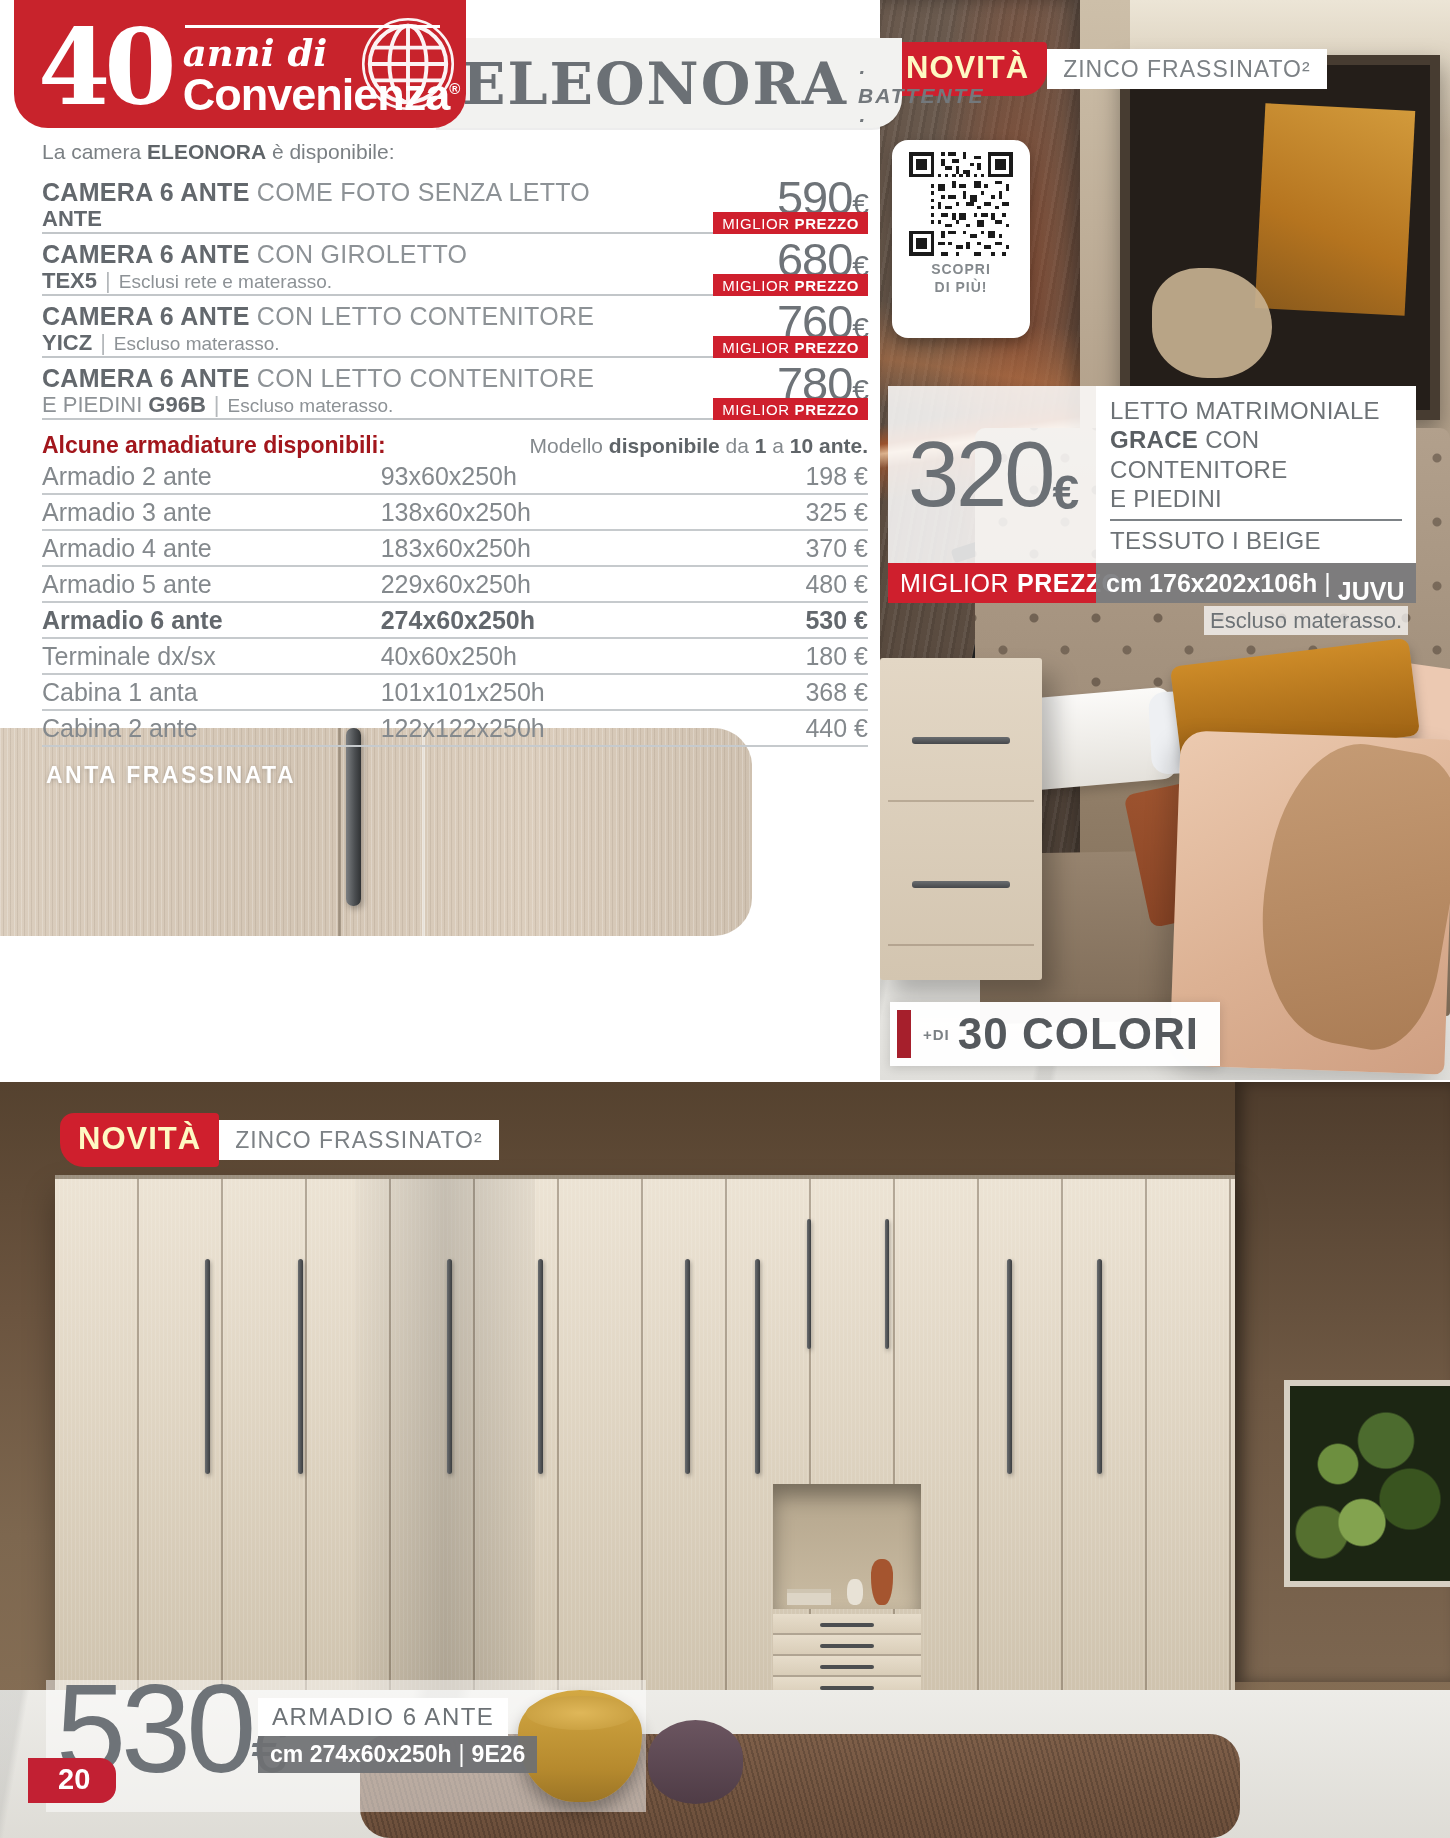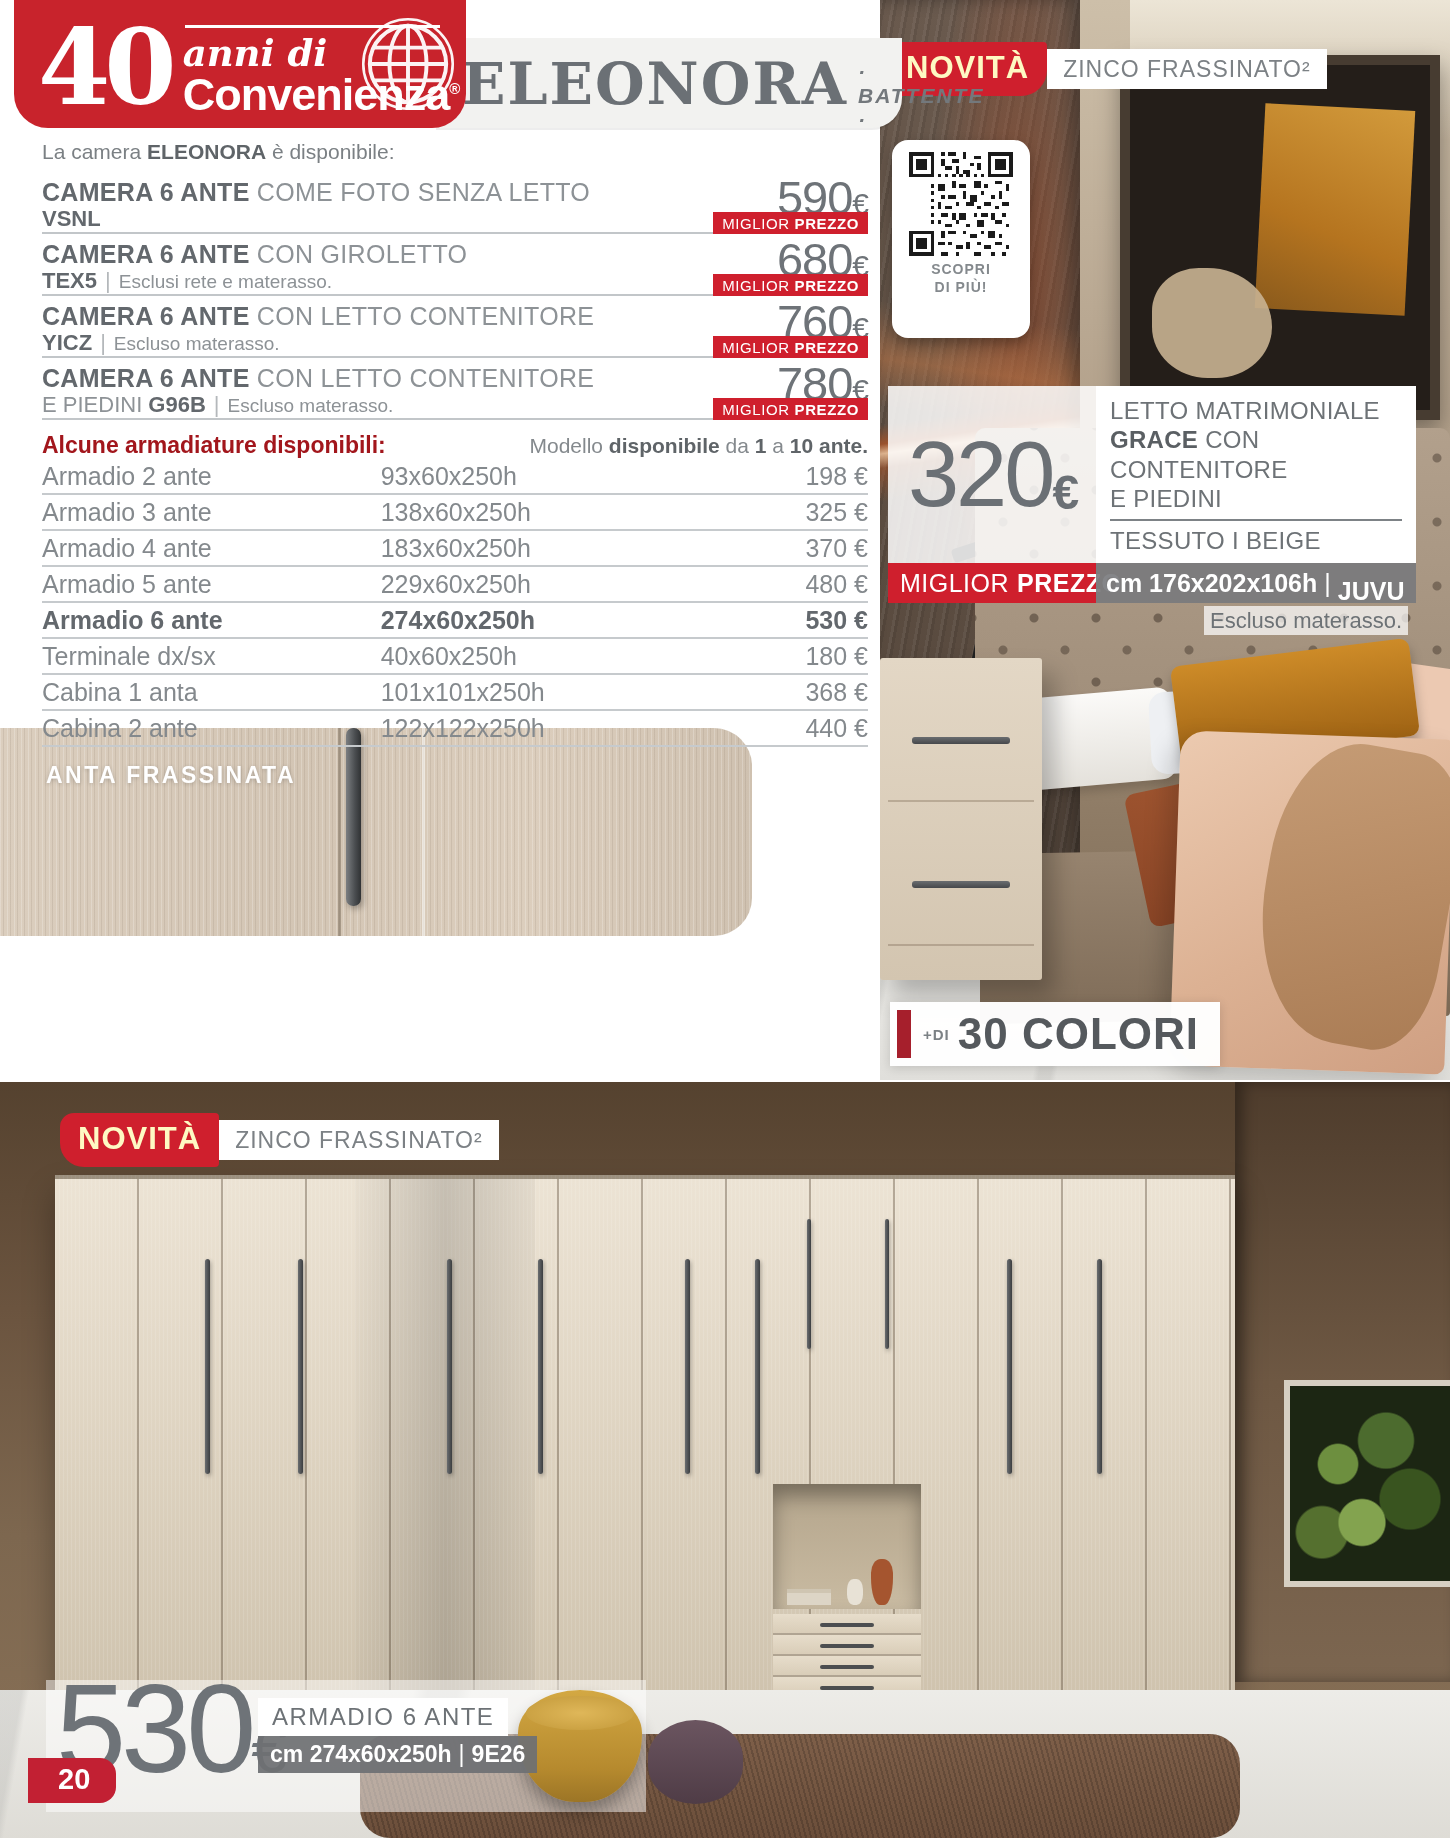--- a/index.html
+++ b/index.html
@@ -246,21 +246,21 @@
       <line x1="5.5" y1="29.5" x2="38.5" y2="29.5"></line>
       <line x1="22" y1="4.5" x2="22" y2="39.5"></line>
     </svg>
   </div>
 
   <div class="left-col">
     <div class="intro"><span>La camera </span><b>ELEONORA</b><span> è disponibile:</span></div>
 
     <div class="offer">
       <div class="offer-line1"><b>CAMERA 6 ANTE</b><span> COME FOTO SENZA LETTO</span></div>
-      <div class="offer-line2"><span class="code">VSNL</span></div>
+      <div class="offer-line2"><span class="code">ANTE</span></div>
       <div class="offer-price"><span>590</span><span class="eur">€</span></div>
       <div class="mp-badge"><span>MIGLIOR</span> <b>PREZZO</b></div>
     </div>
 
     <div class="offer">
       <div class="offer-line1"><b>CAMERA 6 ANTE</b><span> CON GIROLETTO</span></div>
       <div class="offer-line2"><span class="code">TEX5</span><span class="pipe">|</span><span class="note">Esclusi rete e materasso.</span></div>
       <div class="offer-price"><span>680</span><span class="eur">€</span></div>
       <div class="mp-badge"><span>MIGLIOR</span> <b>PREZZO</b></div>
     </div>

